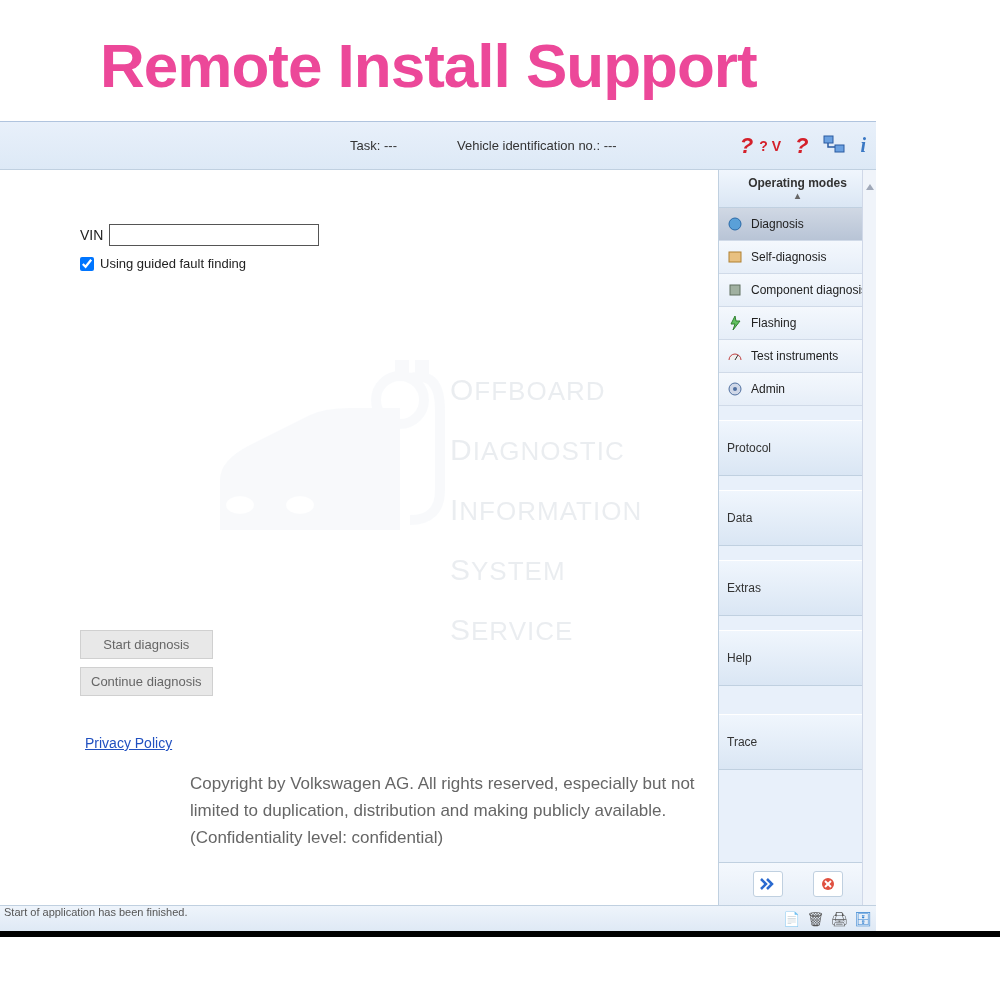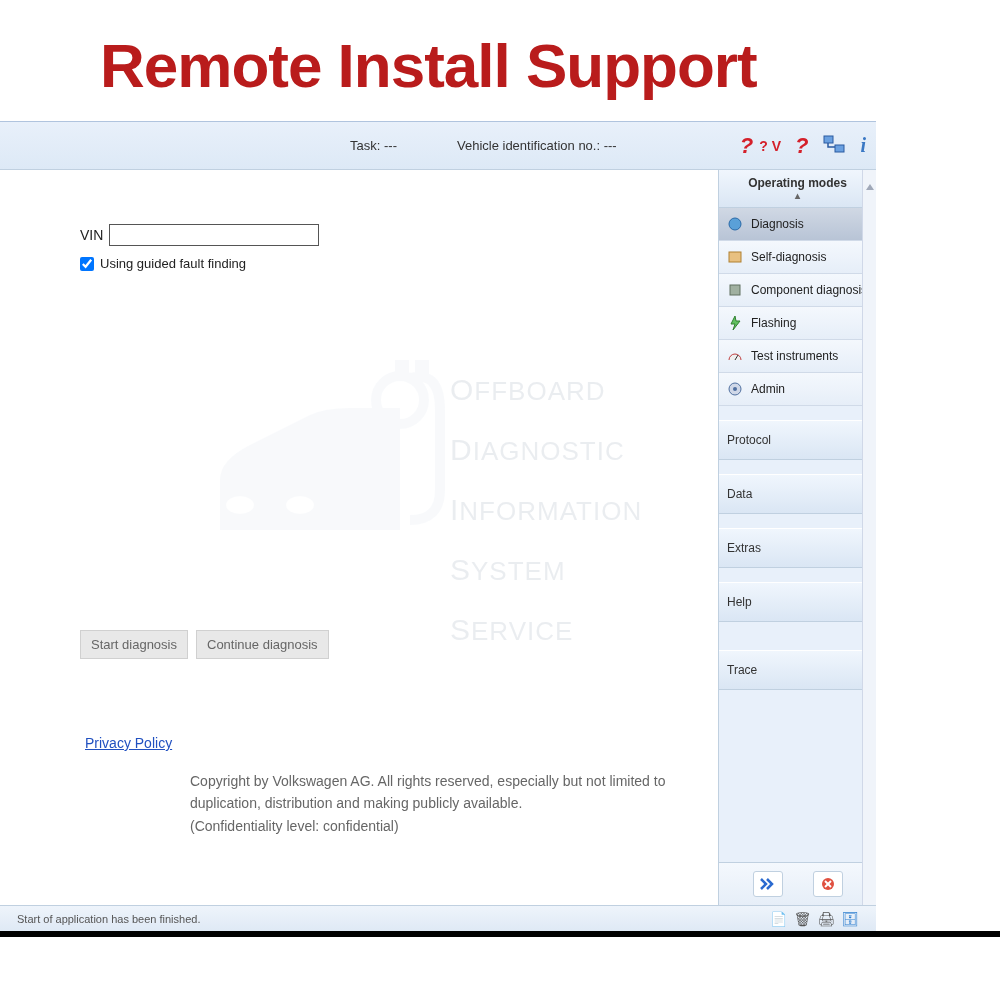--- a/index.html
+++ b/index.html
@@ -6,21 +6,21 @@
   body {
     width: 1000px;
     height: 1000px;
     font-family: Arial, Helvetica, sans-serif;
     background: #fff;
     overflow: hidden;
   }
   .heading {
     font-size: 62px;
     font-weight: 600;
-    color: #b91c1c;
+    color: #ec4899;
     padding: 30px 0 20px 100px;
     letter-spacing: -1px;
   }
   .app-window {
     width: 876px;
     border-top: 1px solid #b0c4de;
   }
   .top-bar {
     background: linear-gradient(#e8f0fa, #dde9f6);
     height: 48px;
@@ -67,32 +67,32 @@
     left: 450px; top: 190px;
     opacity: 0.15;
     pointer-events:none;
     font-size: 26px;
     color:#7a8aa0;
     line-height: 2.0;
     font-weight: 400;
     letter-spacing: 1px;
   }
   .watermark-text .first { font-size: 30px; }
-  .action-buttons { position:absolute; left:80px; top: 460px; display:flex; gap:8px;}
+  .action-buttons { position:absolute; left:80px; top: 460px; display:flex; gap:8px;flex-direction:column;}
   .action-buttons button {
     background:#e8e8e8; border:1px solid #d0d0d0;
     padding: 6px 10px; font-size:13px; color:#666; cursor:pointer;
   }
   .privacy-link {
     position:absolute; left:85px; top:565px;
     color:#2050c0; text-decoration:underline; font-size:14px;
   }
   .copyright {
     position:absolute; left:190px; top:600px; right:20px;
-    font-size:14px; color:#666; line-height:1.6;
+    font-size:17px; color:#666; line-height:1.6;
   }
   .side-pane {
     width: 158px;
     background: #e8f0fa;
     border-left: 1px solid #c0d0e0;
     display:flex; flex-direction:column;
     position:relative;
   }
   .scrollbar-indicator {
     position:absolute; right:0; top:0; width:14px; height:100%;
@@ -116,43 +116,43 @@
     background: linear-gradient(#f4f8fd, #e6eef8);
     border-bottom:1px solid #d0dae8;
     cursor:pointer;
   }
   .mode-list .mode-item.active {
     background: linear-gradient(#d0d8e4, #b8c4d6);
   }
   .mode-icon { width:16px; height:16px; display:inline-flex; align-items:center; justify-content:center;}
   .collapsed-panel {
     background: linear-gradient(#f0f6fd, #dae6f4);
-    padding: 12px 8px; font-size:12px; color:#333;
+    padding: 20px 8px; font-size:12px; color:#333;
     border-bottom:1px solid #c0d0e0; border-top:1px solid #fff;
     display:flex; justify-content:space-between; align-items:center;
     cursor:pointer;
   }
   .collapsed-panel .chev { font-size:10px; color:#666; }
   .side-gap { height: 14px; background:#e8f0fa;}
   .side-bottom {
     margin-top:auto;
     background: linear-gradient(#f4f8fd, #e6eef8);
     padding: 8px; display:flex; justify-content:center; gap:30px;
     border-top:1px solid #c0d0e0;
   }
   .side-bottom .nav-btn {
     width:30px; height:26px; background:#fff; border:1px solid #c0d0e0;
     border-radius:3px; display:flex; align-items:center; justify-content:center;
     cursor:pointer;
   }
   .status-bar {
     background: linear-gradient(#eef4fb, #dfe9f5);
     border-top:1px solid #c0d0e0;
-    height: 26px; display:flex; align-items:center;
-    font-size:11px; color:#555; padding: 0 17px;
+    height: 26px; display:flex; 
+    font-size:11px; color:#555; padding: 0 4px;
   }
   .status-icons { margin-left:auto; display:flex; gap:6px; align-items:center;}
   .status-icons span { font-size:14px; }
   .black-bar { height:6px; background:#000; }
 </style>
 </head>
 <body>
 
 <div class="heading">Remote Install Support</div>
 

